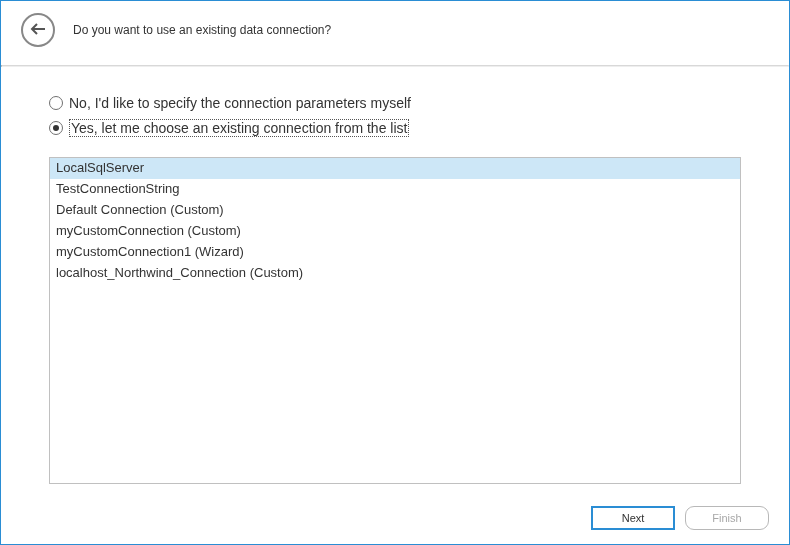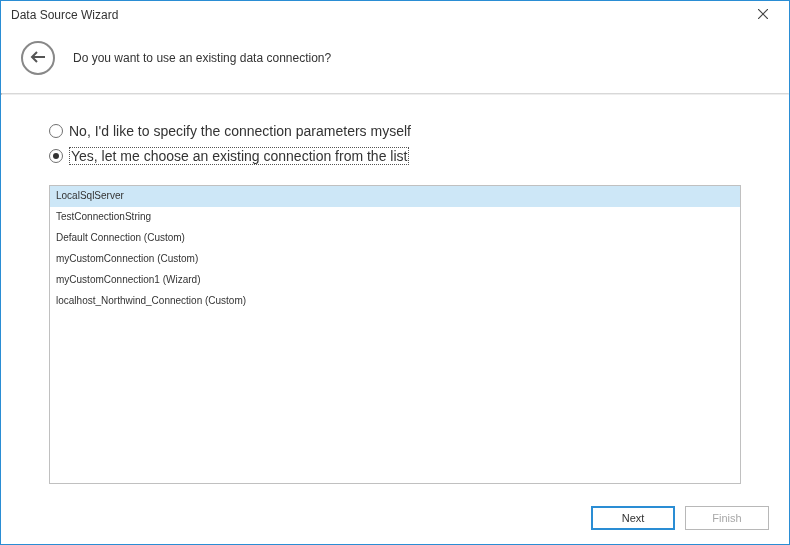--- a/index.html
+++ b/index.html
@@ -98,21 +98,21 @@
   }
   .listbox {
     margin-top: 12px;
     border: 1px solid #c0c0c0;
     flex: 1;
     min-height: 280px;
     background: #fff;
     overflow: auto;
   }
   .list-item {
-    font-size: 10px;
+    font-size: 13px;
     padding: 2px 24px 3px 6px;
     color: #333;
     cursor: pointer;
     line-height: 16px;
   }
   .list-item.selected {
     background: #cde7f7;
   }
   .footer {
     display: flex;
@@ -132,38 +132,28 @@
     justify-content: center;
     cursor: pointer;
   }
   .btn.primary {
     border: 2px solid #2a8dd4;
     color: #333;
   }
   .btn.disabled {
     color: #a7a7a7;
     cursor: default;
+    border-radius: 9px;
   }
 </style>
 </head>
 <body>
 
 <div class="window">
 
-  <div class="titlebar">
-    <span class="title">Data Source Wizard</span>
-    <div class="close">
-      <span>
-        <svg viewBox="0 0 10 10">
-            <line x1="0" y1="0" x2="10" y2="10"></line>
-            <line x1="10" y1="0" x2="0" y2="10"></line>
-          </svg>
-      </span>
-    </div>
-  </div>
 
   <div class="header">
     <div class="back-btn">
       <span>
         <svg viewBox="0 0 16 14">
             <line x1="15" y1="7" x2="2" y2="7"></line>
             <polyline points="7,2 2,7 7,12"></polyline>
           </svg>
       </span>
     </div>

